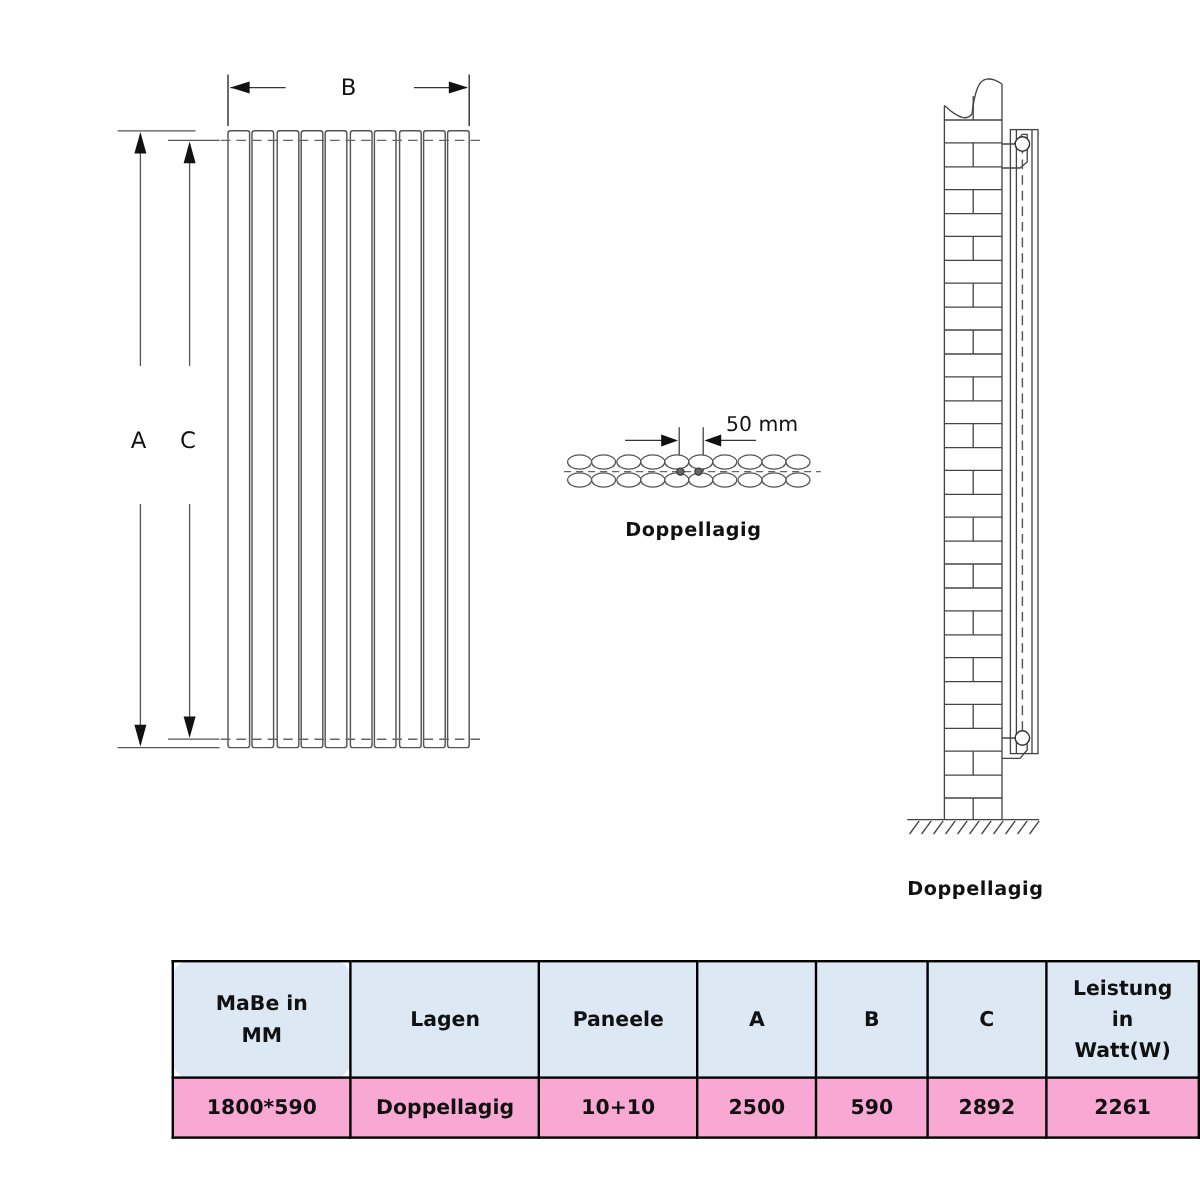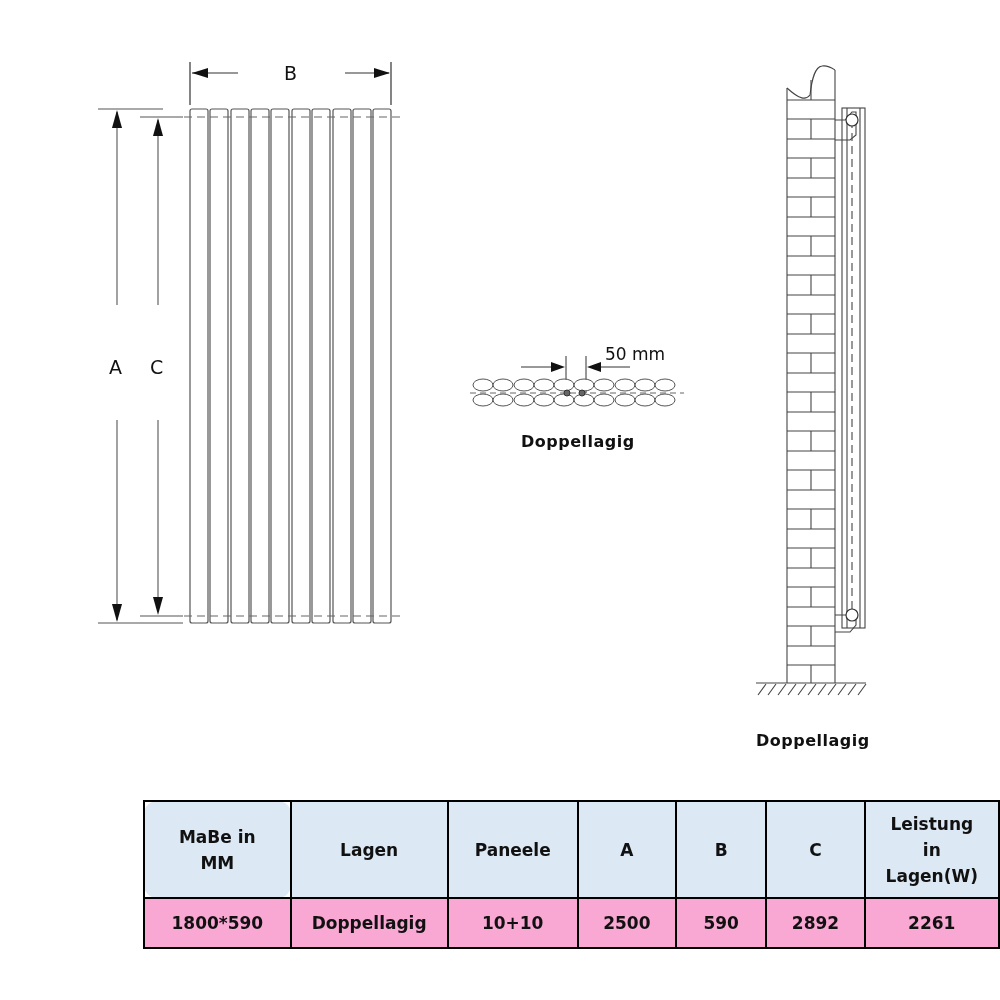--- a/index.html
+++ b/index.html
@@ -186,21 +186,21 @@
     <tr>
       <th style="width:128px;border-radius:13px;">MaBe in MM</th>
       <th style="width:110px;">Lagen</th>
       <th style="width:110px;margin-left:36px;">Paneele</th>
       <th style="width:72px;">A</th>
       <th style="width:72px;">B</th>
       <th style="width:72px;">C</th>
       <th style="width:88px;">
         <div>Leistung</div>
         <div>in</div>
-        <div>Lagen(W)</div>
+        <div>Watt(W)</div>
       </th>
     </tr>
   </thead>
   <tbody>
     <tr>
       <td>1800*590</td>
       <td>Doppellagig</td>
       <td>10+10</td>
       <td>2500</td>
       <td>590</td>

